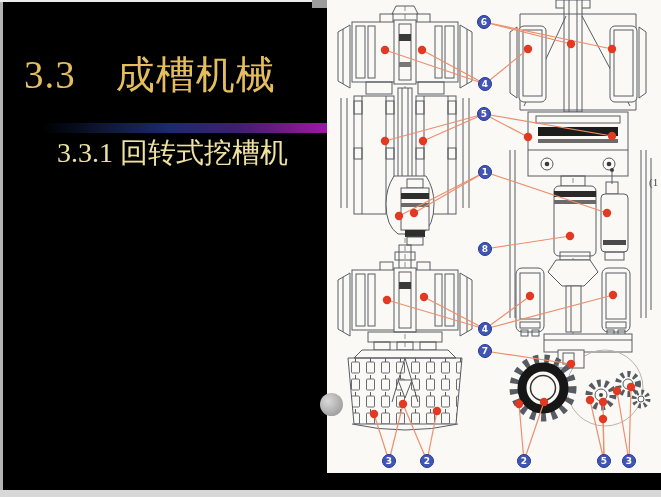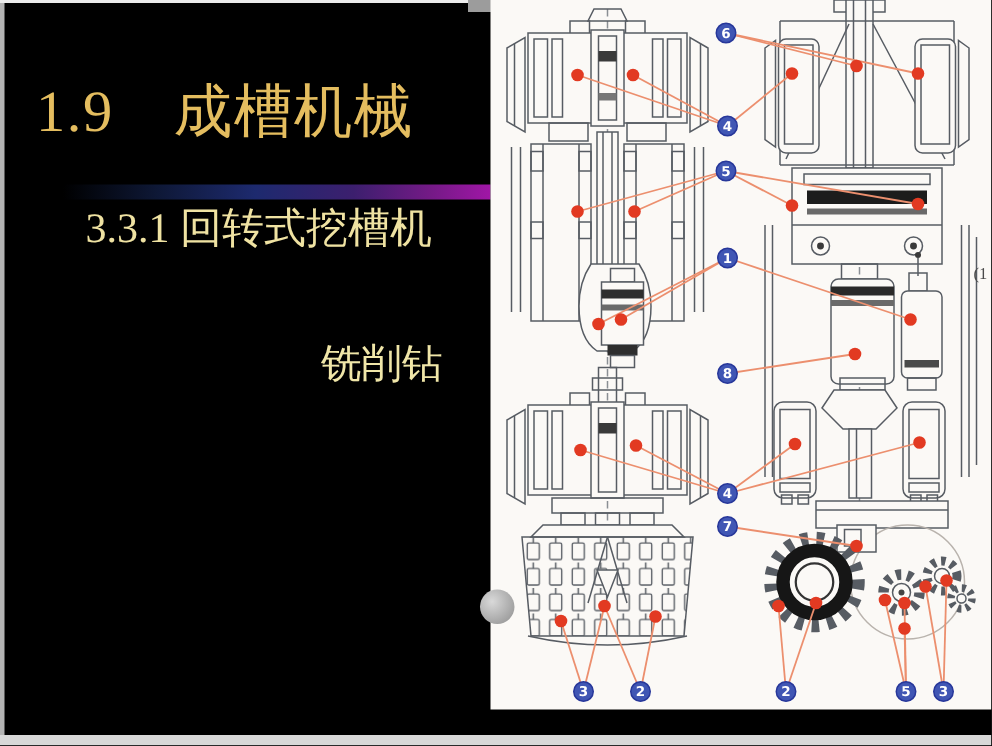--- a/index.html
+++ b/index.html
@@ -40,24 +40,23 @@
 </head>
 <body>
 
 <div class="stage">
 
   <div class="edge-left"></div>
   <div class="edge-top"></div>
   <div class="corner-notch"></div>
   <div class="edge-bottom"></div>
 
-  <div class="title" style="color: rgb(228, 189, 95);">1.9　成槽机械</div>
+  <div class="title" style="color: rgb(228, 189, 95);">3.3　成槽机械</div>
   <div class="divider"></div>
   <div class="subtitle" style="color: rgb(239, 226, 162); margin-left: 40px;">3.3.1 回转式挖槽机</div>
-  <div class="caption" style="color: rgb(240, 230, 168);">铣削钻</div>
 
   <div class="figure">
     <svg width="334" height="473" viewBox="327 0 334 473">
       <defs>
         <pattern id="teethPat" patternUnits="userSpaceOnUse" x="348" y="358" width="15" height="17">
           <line x1="7.5" y1="0" x2="7.5" y2="4" stroke="#575c63" stroke-width="1"></line>
           <rect x="3.5" y="4" width="8" height="11" rx="1" fill="#FBF9F6" stroke="#575c63" stroke-width="0.9"></rect>
         </pattern>
       </defs>
 

